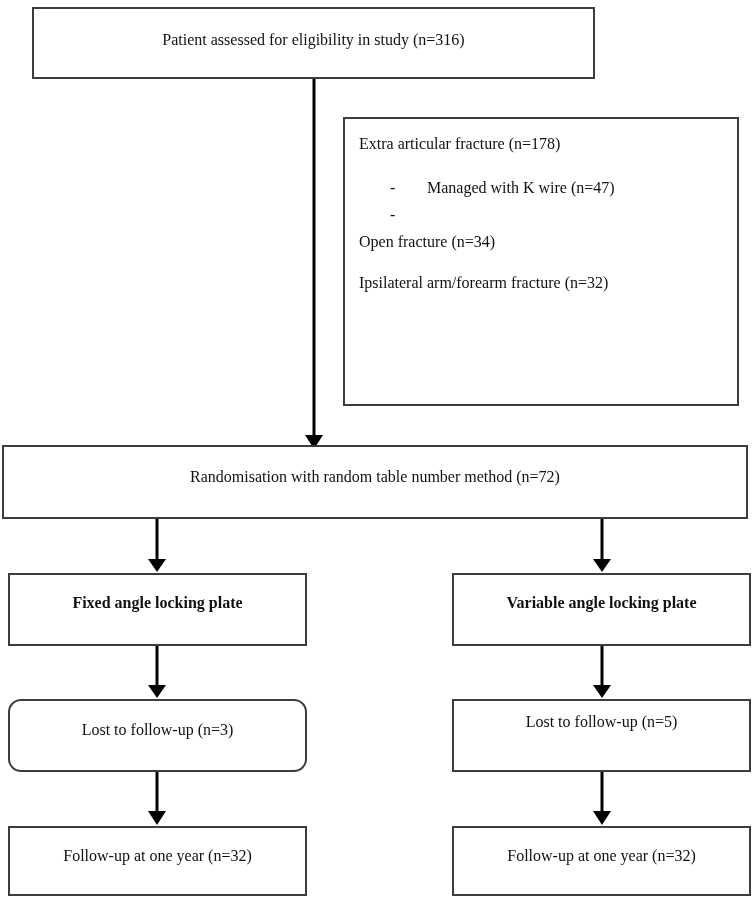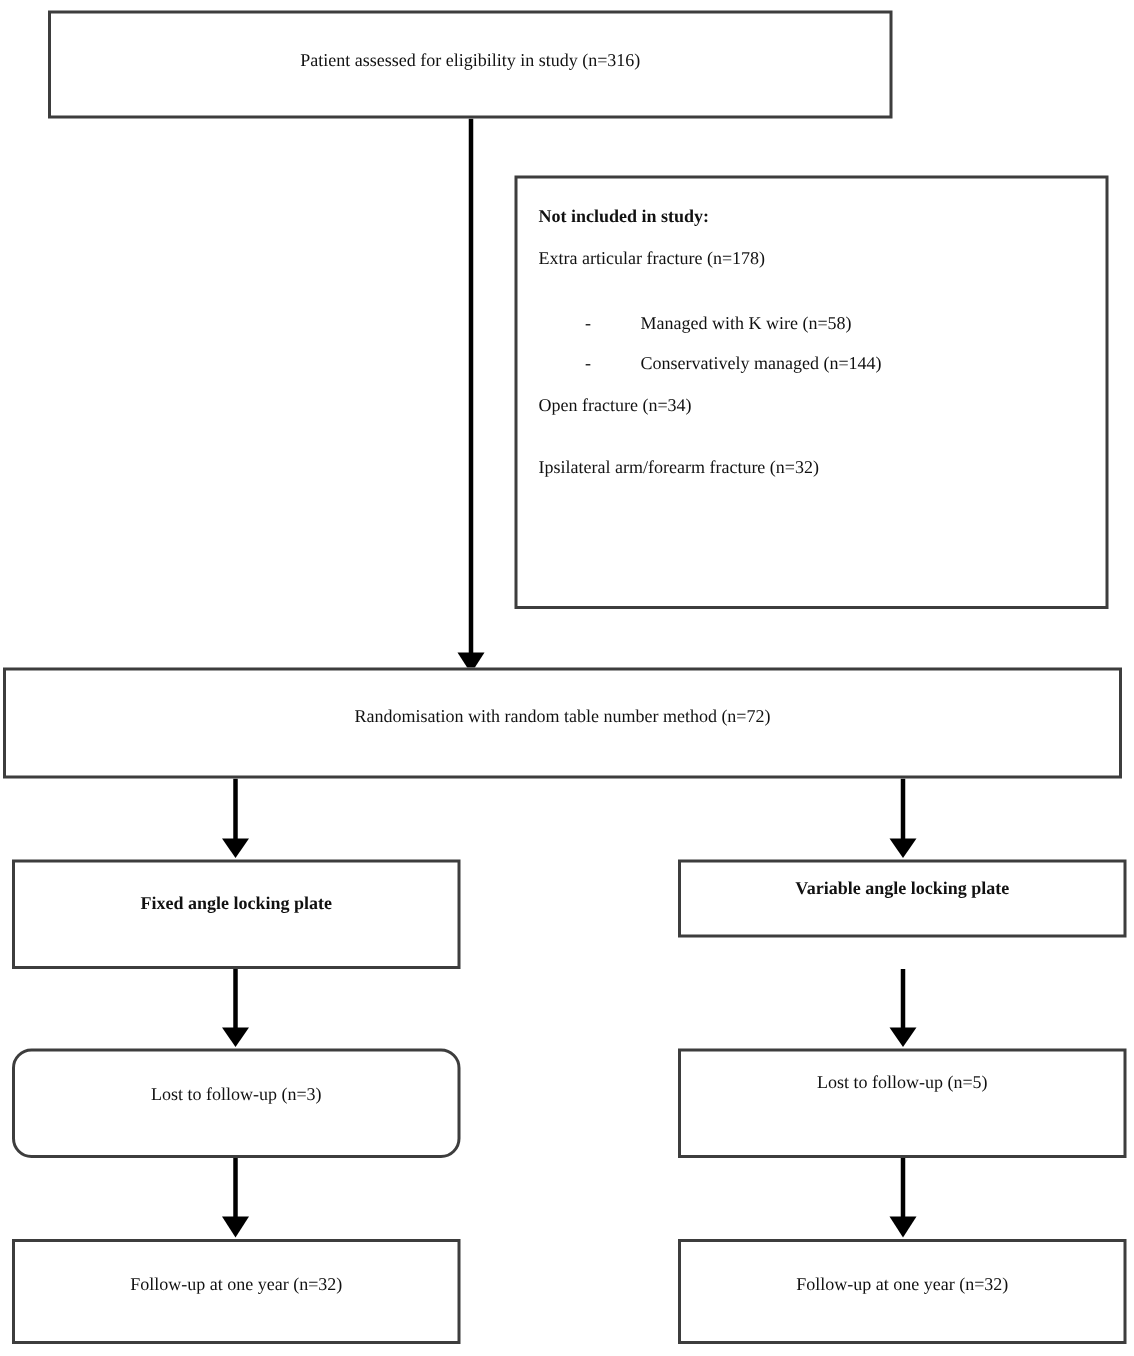--- a/index.html
+++ b/index.html
@@ -29,35 +29,35 @@
     stroke-width: 3;
   }
   .connectors polygon {
     fill: #000000;
   }
   .box {
     position: absolute;
     box-sizing: border-box;
     border: 2px solid #3d3d3d;
     background: #ffffff;
-    font-size: 12px;
+    font-size: 16px;
     line-height: 1.25;
   }
   .centered {
     display: flex;
     align-items: center;
     justify-content: center;
     text-align: center;
   }
   .bold { font-weight: bold; }
 
   #box-eligibility   { left: 32px;  top: 7px;   width: 563px; height: 72px; padding-bottom: 6px; }
   #box-randomisation { left: 2px;   top: 445px; width: 746px; height: 74px; padding-bottom: 10px; }
   #box-fixed         { left: 8px;   top: 573px; width: 299px; height: 73px; padding-bottom: 14px; }
-  #box-variable      { left: 452px; top: 573px; width: 299px; height: 52px; padding-bottom: 14px; }
+  #box-variable      { left: 452px; top: 573px; width: 299px; height: 73px; padding-bottom: 14px; }
   #box-lost-left     { left: 8px;   top: 699px; width: 299px; height: 73px; padding-bottom: 12px; border-radius: 13px; }
   #box-lost-right    { left: 452px; top: 699px; width: 299px; height: 73px; padding-bottom: 28px; }
   #box-fu-left       { left: 8px;   top: 826px; width: 299px; height: 70px; padding-bottom: 10px; }
   #box-fu-right      { left: 452px; top: 826px; width: 299px; height: 70px; padding-bottom: 10px; }
 
   #box-not-included {
     left: 343px;
     top: 117px;
     width: 396px;
     height: 289px;
@@ -106,30 +106,28 @@
       <line x1="602" y1="772" x2="602" y2="812"></line>
       <polygon points="593,811 611,811 602,825"></polygon>
     </g>
   </svg>
 
   <div class="box centered" id="box-eligibility">
     <span>Patient assessed for eligibility in study (n=316)</span>
   </div>
 
   <div class="box" id="box-not-included">
-    <div class="ni-title">Not included in study:</div>
     <div class="ni-extra">Extra articular fracture (n=178)</div>
     <div class="ni-bullets">
       <div class="ni-bullet">
         <span class="dash">-</span>
-        <span>Managed with K wire (n=58)</span>
+        <span>Managed with K wire (n=47)</span>
       </div>
       <div class="ni-bullet">
         <span class="dash">-</span>
-        <span>Conservatively managed (n=144)</span>
       </div>
     </div>
     <div class="ni-open">Open fracture (n=34)</div>
     <div class="ni-ipsi">Ipsilateral arm/forearm fracture (n=32)</div>
   </div>
 
   <div class="box centered" id="box-randomisation">
     <span>Randomisation with random table number method (n=72)</span>
   </div>
 

